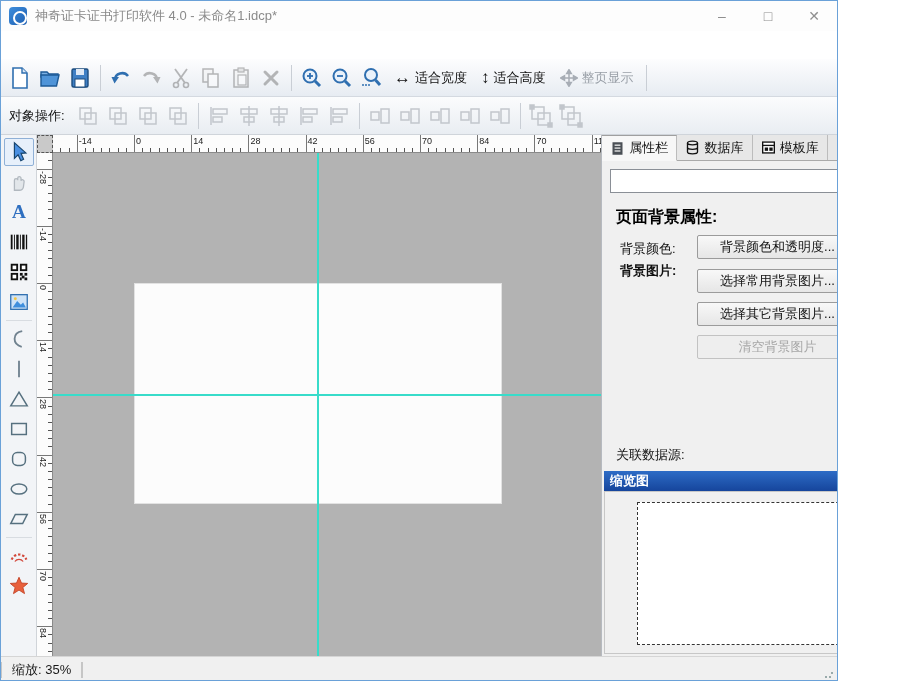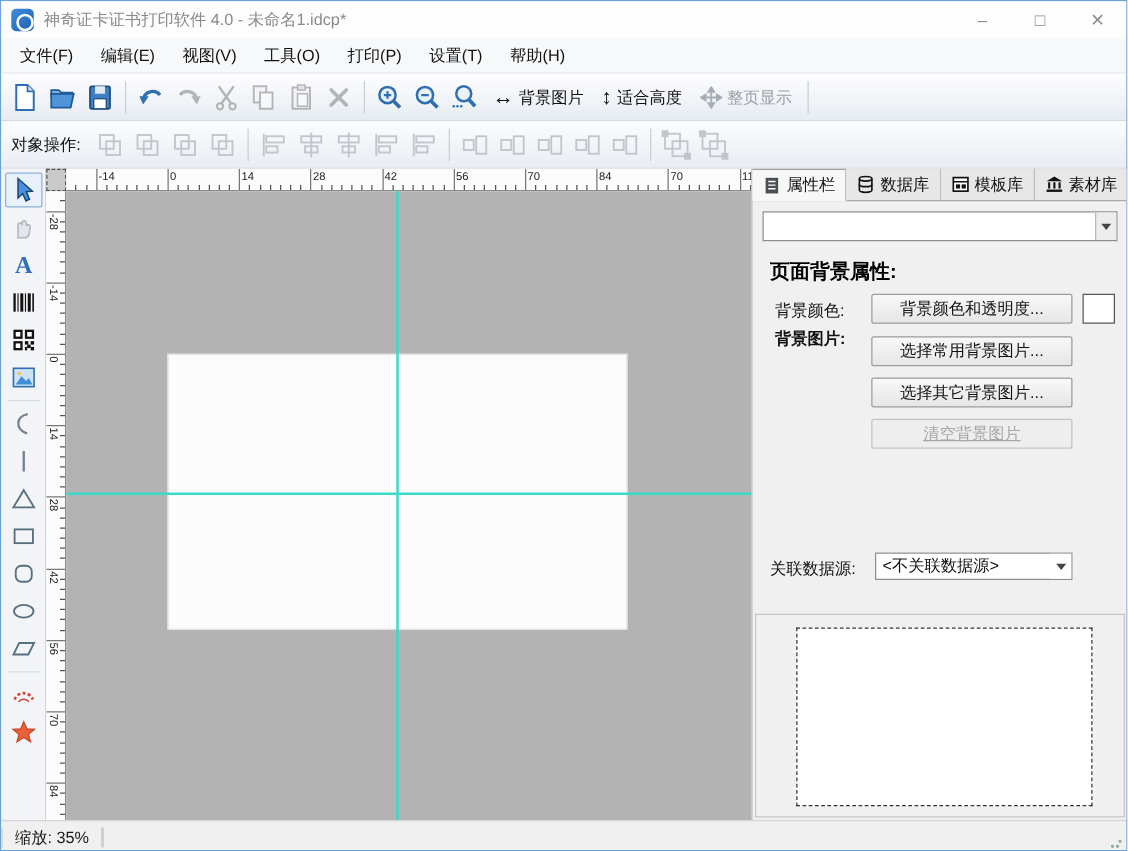--- a/index.html
+++ b/index.html
@@ -1,17 +1,17 @@
 <!DOCTYPE html>
 <html><head>
 <meta charset="utf-8">
 <style>
   * { margin:0; padding:0; box-sizing:border-box; }
   html,body { font-family:"Liberation Sans",sans-serif; }
-  #app { position:relative; width:902px; height:681px; background:#fff; border:1px solid #6aa1d8; overflow:hidden; }
+  #app { position:relative; width:838px; height:681px; background:#fff; border:1px solid #6aa1d8; overflow:hidden; }
 
   
   .titlebar { position:absolute; left:0; top:0; width:100%; height:30px; background:#fdfdfd; display:flex; align-items:center; }
   .app-icon { width:18px; height:18px; margin:0 8px 0 8px; border-radius:4px; background:linear-gradient(135deg,#3f8edc,#1d5fb2); position:relative; }
   .app-icon::after{ content:""; position:absolute; left:4px; top:4px; width:10px; height:10px; border:2px solid #fff; border-radius:50%; }
   .title-text { font-size:13px; color:#8a8a8a; }
   .win-controls { position:absolute; right:0; top:0; height:30px; display:flex; }
   .win-btn { width:46px; height:30px; display:flex; align-items:center; justify-content:center; color:#8f8f8f; font-size:14px; }
 
   
@@ -121,29 +121,20 @@
   <div class="titlebar">
     <div class="app-icon"></div>
     <span class="title-text">神奇证卡证书打印软件 4.0 - 未命名1.idcp*</span>
     <div class="win-controls">
       <div class="win-btn">–</div>
       <div class="win-btn">□</div>
       <div class="win-btn">✕</div>
     </div>
   </div>
 
-  <div class="menubar">
-    <span class="menu-item">文件(F)</span>
-    <span class="menu-item">编辑(E)</span>
-    <span class="menu-item">视图(V)</span>
-    <span class="menu-item">工具(O)</span>
-    <span class="menu-item">打印(P)</span>
-    <span class="menu-item">设置(T)</span>
-    <span class="menu-item">帮助(H)</span>
-  </div>
 
   <div class="toolbar">
     <div class="tb-btn">
       <svg viewBox="0 0 24 24">
           <path d="M5 2 H14 L19 7 V22 H5 Z" fill="#fff" stroke="#2f6fb0" stroke-width="1.6"></path>
           <path d="M14 2 L14 7 L19 7" fill="#d9e7f6" stroke="#2f6fb0" stroke-width="1.4"></path>
         </svg>
     </div>
     <div class="tb-btn">
       <svg viewBox="0 0 24 24">
@@ -217,21 +208,21 @@
       <svg viewBox="0 0 24 24">
           <circle cx="11" cy="9" r="6" fill="#eaf2fb" stroke="#2f6fb0" stroke-width="2"></circle>
           <line x1="15.5" y1="14" x2="20" y2="19" stroke="#2f6fb0" stroke-width="3"></line>
           <circle cx="3" cy="19" r="1" fill="#2f6fb0"></circle>
           <circle cx="6" cy="19" r="1" fill="#2f6fb0"></circle>
           <circle cx="9" cy="19" r="1" fill="#2f6fb0"></circle>
         </svg>
     </div>
     <div class="tb-text-btn">
       <span class="glyph-arrow">↔</span>
-      <span>背景图片</span>
+      <span>适合宽度</span>
     </div>
     <div class="tb-text-btn">
       <span class="glyph-arrow">↕</span>
       <span>适合高度</span>
     </div>
     <div class="tb-text-btn disabled">
       <svg width="18" height="18" viewBox="0 0 24 24">
           <g stroke="#a7adb5" stroke-width="2" fill="#a7adb5">
             <line x1="12" y1="5" x2="12" y2="19"></line>
             <line x1="5" y1="12" x2="19" y2="12"></line>
@@ -647,30 +638,25 @@
 
       <div class="section-title">页面背景属性:</div>
 
       <span class="prop-label" style="left:18px; top:79px;">背景颜色:</span>
       <div class="pbtn" style="left:95px; top:74px;">背景颜色和透明度...</div>
       <div class="swatch"></div>
 
       <span class="prop-label" style="left:18px; top:101px;font-weight:bold;">背景图片:</span>
       <div class="pbtn" style="left:95px; top:141px;">选择其它背景图片...</div>
       <div class="pbtn" style="left:95px; top:108px;">选择常用背景图片...</div>
-      <div class="pbtn disabled" style="left:95px; top:174px;text-decoration:underline;">清空背景图片</div>
+      <div class="pbtn disabled" style="left:95px; top:174px;">清空背景图片</div>
 
       <span class="prop-label" style="left:14px; top:285px;">关联数据源:</span>
-      <div class="combo" style="left:98px; top:281px; width:158px; height:22px;">
-        <span class="combo-main">&lt;不关联数据源&gt;</span>
-        <span class="combo-arrow" style="background:#fff; border-left:none;">
-            <span class="tri-down"></span>
-          </span>
-      </div>
-
+
+      <div class="thumb-header">缩览图</div>
       <div class="thumb-area">
         <div class="thumb-page"></div>
       </div>
     </div>
   </div>
 
   <div class="statusbar">
     <span class="sb-sep"></span>
     <span class="sb-cell">缩放: 35%</span>
     <span class="sb-sep"></span>

